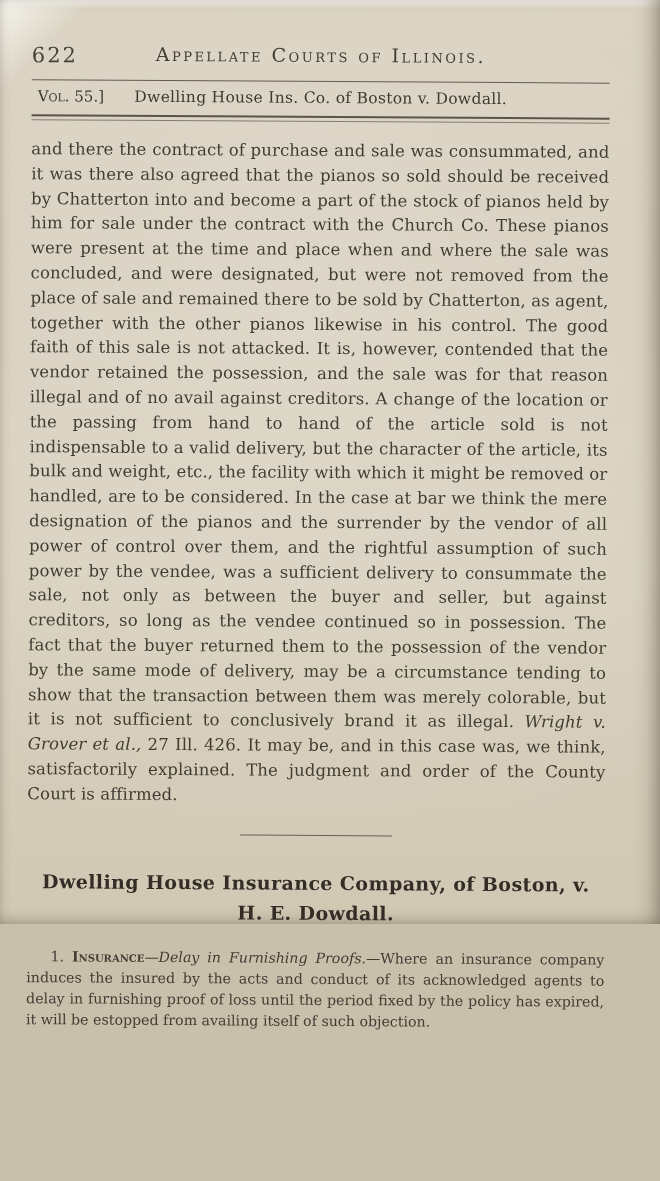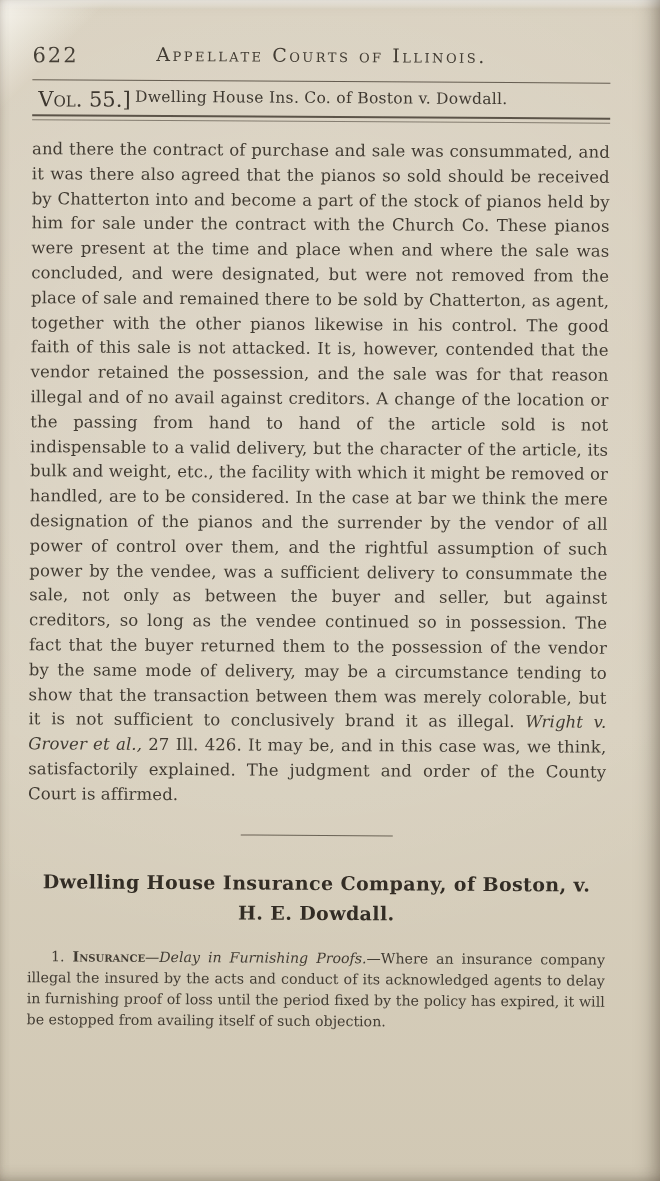--- a/index.html
+++ b/index.html
@@ -10,21 +10,21 @@
     width: 660px;
     height: 1181px;
     overflow: hidden;
     background: #c9c0ac;
     font-family: "DejaVu Serif", "Liberation Serif", serif;
     color: #3e3830;
   }
   .page {
     position: relative;
     width: 660px;
-    height: 1181px;
+    height: 924px;
     background:
       linear-gradient(180deg, rgba(250,248,242,0.95) 0px, rgba(250,248,242,0) 9px),
       linear-gradient(135deg, #f8f6ef 0%, rgba(248,246,239,0) 6%),
       radial-gradient(ellipse 900px 760px at 45% 35%, rgba(255,255,255,0.20), rgba(0,0,0,0) 72%),
       linear-gradient(180deg, #d9d1c0 0%, #d6cdbb 30%, #d8d0be 62%, #d1c8b4 100%);
     box-shadow:
       inset -12px 0 20px -8px rgba(74,62,48,0.50),
       inset 5px 0 12px -7px rgba(74,62,48,0.28),
       inset 0 -8px 16px -9px rgba(74,62,48,0.35);
   }
@@ -65,21 +65,21 @@
   .volline {
     position: relative;
     height: 22px;
     margin-top: 7px;
   }
   .vol-label {
     position: absolute;
     left: 6px;
     top: 0;
     font-variant: small-caps;
-    font-size: 21px;
+    font-size: 15px;
   }
   .case-citation {
     display: block;
     text-align: center;
     font-size: 15.5px;
     letter-spacing: 0.3px;
   }
   .rule-double {
     margin-top: 5px;
     height: 3px;
@@ -145,16 +145,16 @@
 
     <p class="opinion"><span>and there the contract of purchase and sale was consummated, and it was there also agreed that the pianos so sold should be received by Chatterton into and become a part of the stock of pianos held by him for sale under the contract with the Church Co. These pianos were present at the time and place when and where the sale was concluded, and were designated, but were not removed from the place of sale and remained there to be sold by Chatterton, as agent, together with the other pianos likewise in his control. The good faith of this sale is not attacked. It is, however, contended that the vendor retained the possession, and the sale was for that reason illegal and of no avail against creditors. A change of the location or the passing from hand to hand of the article sold is not indispensable to a valid delivery, but the character of the article, its bulk and weight, etc., the facility with which it might be removed or handled, are to be considered. In the case at bar we think the mere designation of the pianos and the surrender by the vendor of all power of control over them, and the rightful assumption of such power by the vendee, was a sufficient delivery to consummate the sale, not only as between the buyer and seller, but against creditors, so long as the vendee continued so in possession. The fact that the buyer returned them to the possession of the vendor by the same mode of delivery, may be a circumstance tending to show that the transaction between them was merely colorable, but it is not sufficient to conclusively brand it as illegal.</span>
 <span class="italic">Wright v. Grover et al.,</span>
 <span>27 Ill. 426. It may be, and in this case was, we think, satisfactorily explained. The judgment and order of the County Court is affirmed.</span></p>
 
     <div class="section-divider"></div>
 
     <h2 class="case-title"><span>Dwelling House Insurance Company, of Boston, v.</span><br><span>H. E. Dowdall.</span></h2>
 
     <p class="headnote"><span>1.</span>
-<span class="smallcaps">Insurance</span><span class="italic">—Delay in Furnishing Proofs.—</span><span>Where an insurance company illegal the insured by the acts and conduct of its acknowledged agents to delay in furnishing proof of loss until the period fixed by the policy has expired, it will be estopped from availing itself of such objection.</span></p>
+<span class="smallcaps">Insurance</span><span class="italic">—Delay in Furnishing Proofs.—</span><span>Where an insurance company induces the insured by the acts and conduct of its acknowledged agents to delay in furnishing proof of loss until the period fixed by the policy has expired, it will be estopped from availing itself of such objection.</span></p>
 
   </div>
 </div>
 
 </body></html>

